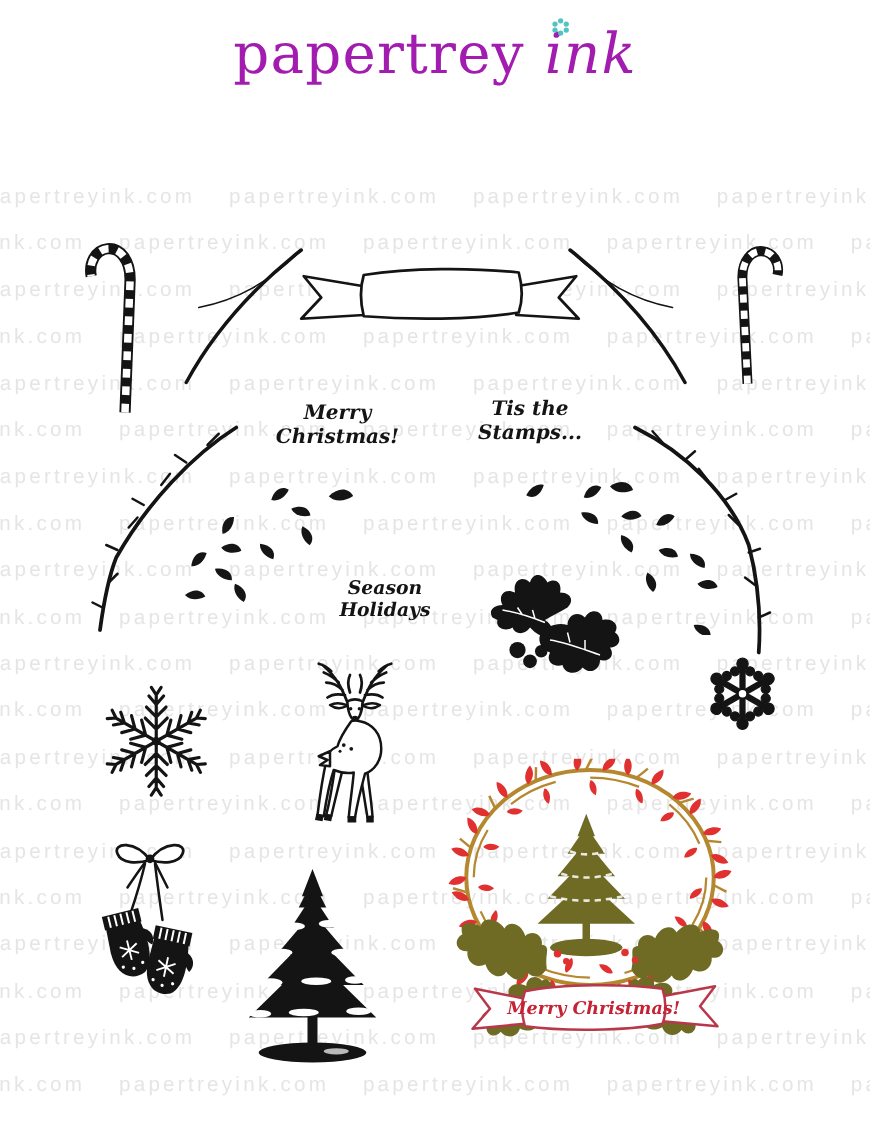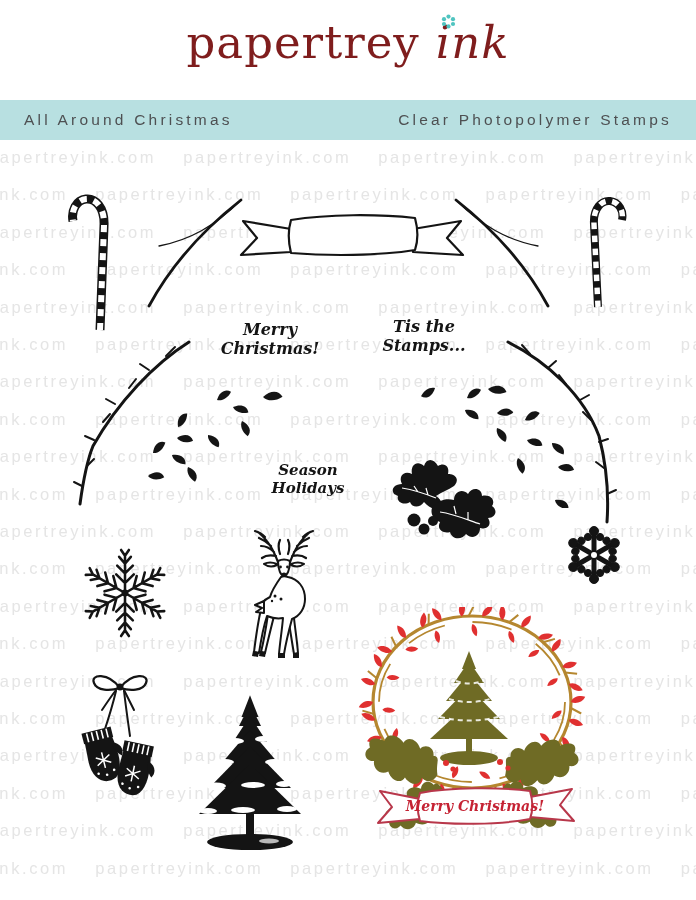--- a/index.html
+++ b/index.html
@@ -1,21 +1,21 @@
 <!DOCTYPE html>
 <html><head>
 <meta charset="utf-8">
 <style>
   html,body{margin:0;padding:0;background:#fff;}
   .page{position:relative;width:696px;height:900px;background:#ffffff;overflow:hidden;
         font-family:"Liberation Sans",sans-serif;margin:0 auto;}
 
   
   .logo{position:absolute;top:16px;left:0;width:696px;text-align:center;
-        font-family:"DejaVu Serif",serif;color:#7f1d1d;font-size:45px;letter-spacing:1px;}
+        font-family:"DejaVu Serif",serif;color:#a21caf;font-size:45px;letter-spacing:1px;}
   .logo .w1{font-weight:400;}
   .logo .ink-wrap{position:relative;display:inline-block;margin-left:16px;font-style:italic;}
   .logo .flower{position:absolute;top:-2px;left:5px;}
 
   
   .bar{position:absolute;top:100px;left:0;width:696px;height:40px;background:#b8e0e1;
        display:flex;align-items:center;justify-content:space-between;box-sizing:border-box;
        padding:0 24px;color:#4e5052;font-size:15.5px;letter-spacing:3.2px;}
 
   
@@ -68,24 +68,20 @@
             <circle cx="12" cy="5.2" r="2.1"></circle>
             <circle cx="12" c10="0" cy="10" r="2.1"></circle>
             <circle cx="7.5" cy="12.4" r="2.1"></circle>
             <circle cx="3" cy="10" r="2.1"></circle>
             <circle cx="3" cy="5.2" r="2.1"></circle>
             <circle cx="7.5" cy="7.5" r="2.2" fill="#fff"></circle>
           </g>
         </svg><span>ink</span></span>
   </div>
 
-  <div class="bar">
-    <span>All Around Christmas</span>
-    <span>Clear Photopolymer Stamps</span>
-  </div>
 
   <svg class="stamp" style="left:62px;top:190px" width="54" height="146" viewBox="0 0 54 146">
     <path d="M38 140 L42 36 C43 17 33 8 24 9 C14 10 9 21 11 31" fill="none" stroke="#141414" stroke-width="9"></path>
     <path d="M38 140 L42 36 C43 17 33 8 24 9 C14 10 9 21 11 31" fill="none" stroke="#ffffff" stroke-width="6" stroke-dasharray="7 7"></path>
   </svg>
 
   <svg class="stamp" style="left:135px;top:196px" width="110" height="115" viewBox="0 0 110 115">
     <path d="M106 4 C78 26 40 62 14 110" fill="none" stroke="#141414" stroke-width="2.8" stroke-linecap="round"></path>
     <path d="M106 4 C80 30 55 44 24 50" fill="none" stroke="#141414" stroke-width="1.3" stroke-linecap="round"></path>
   </svg>

